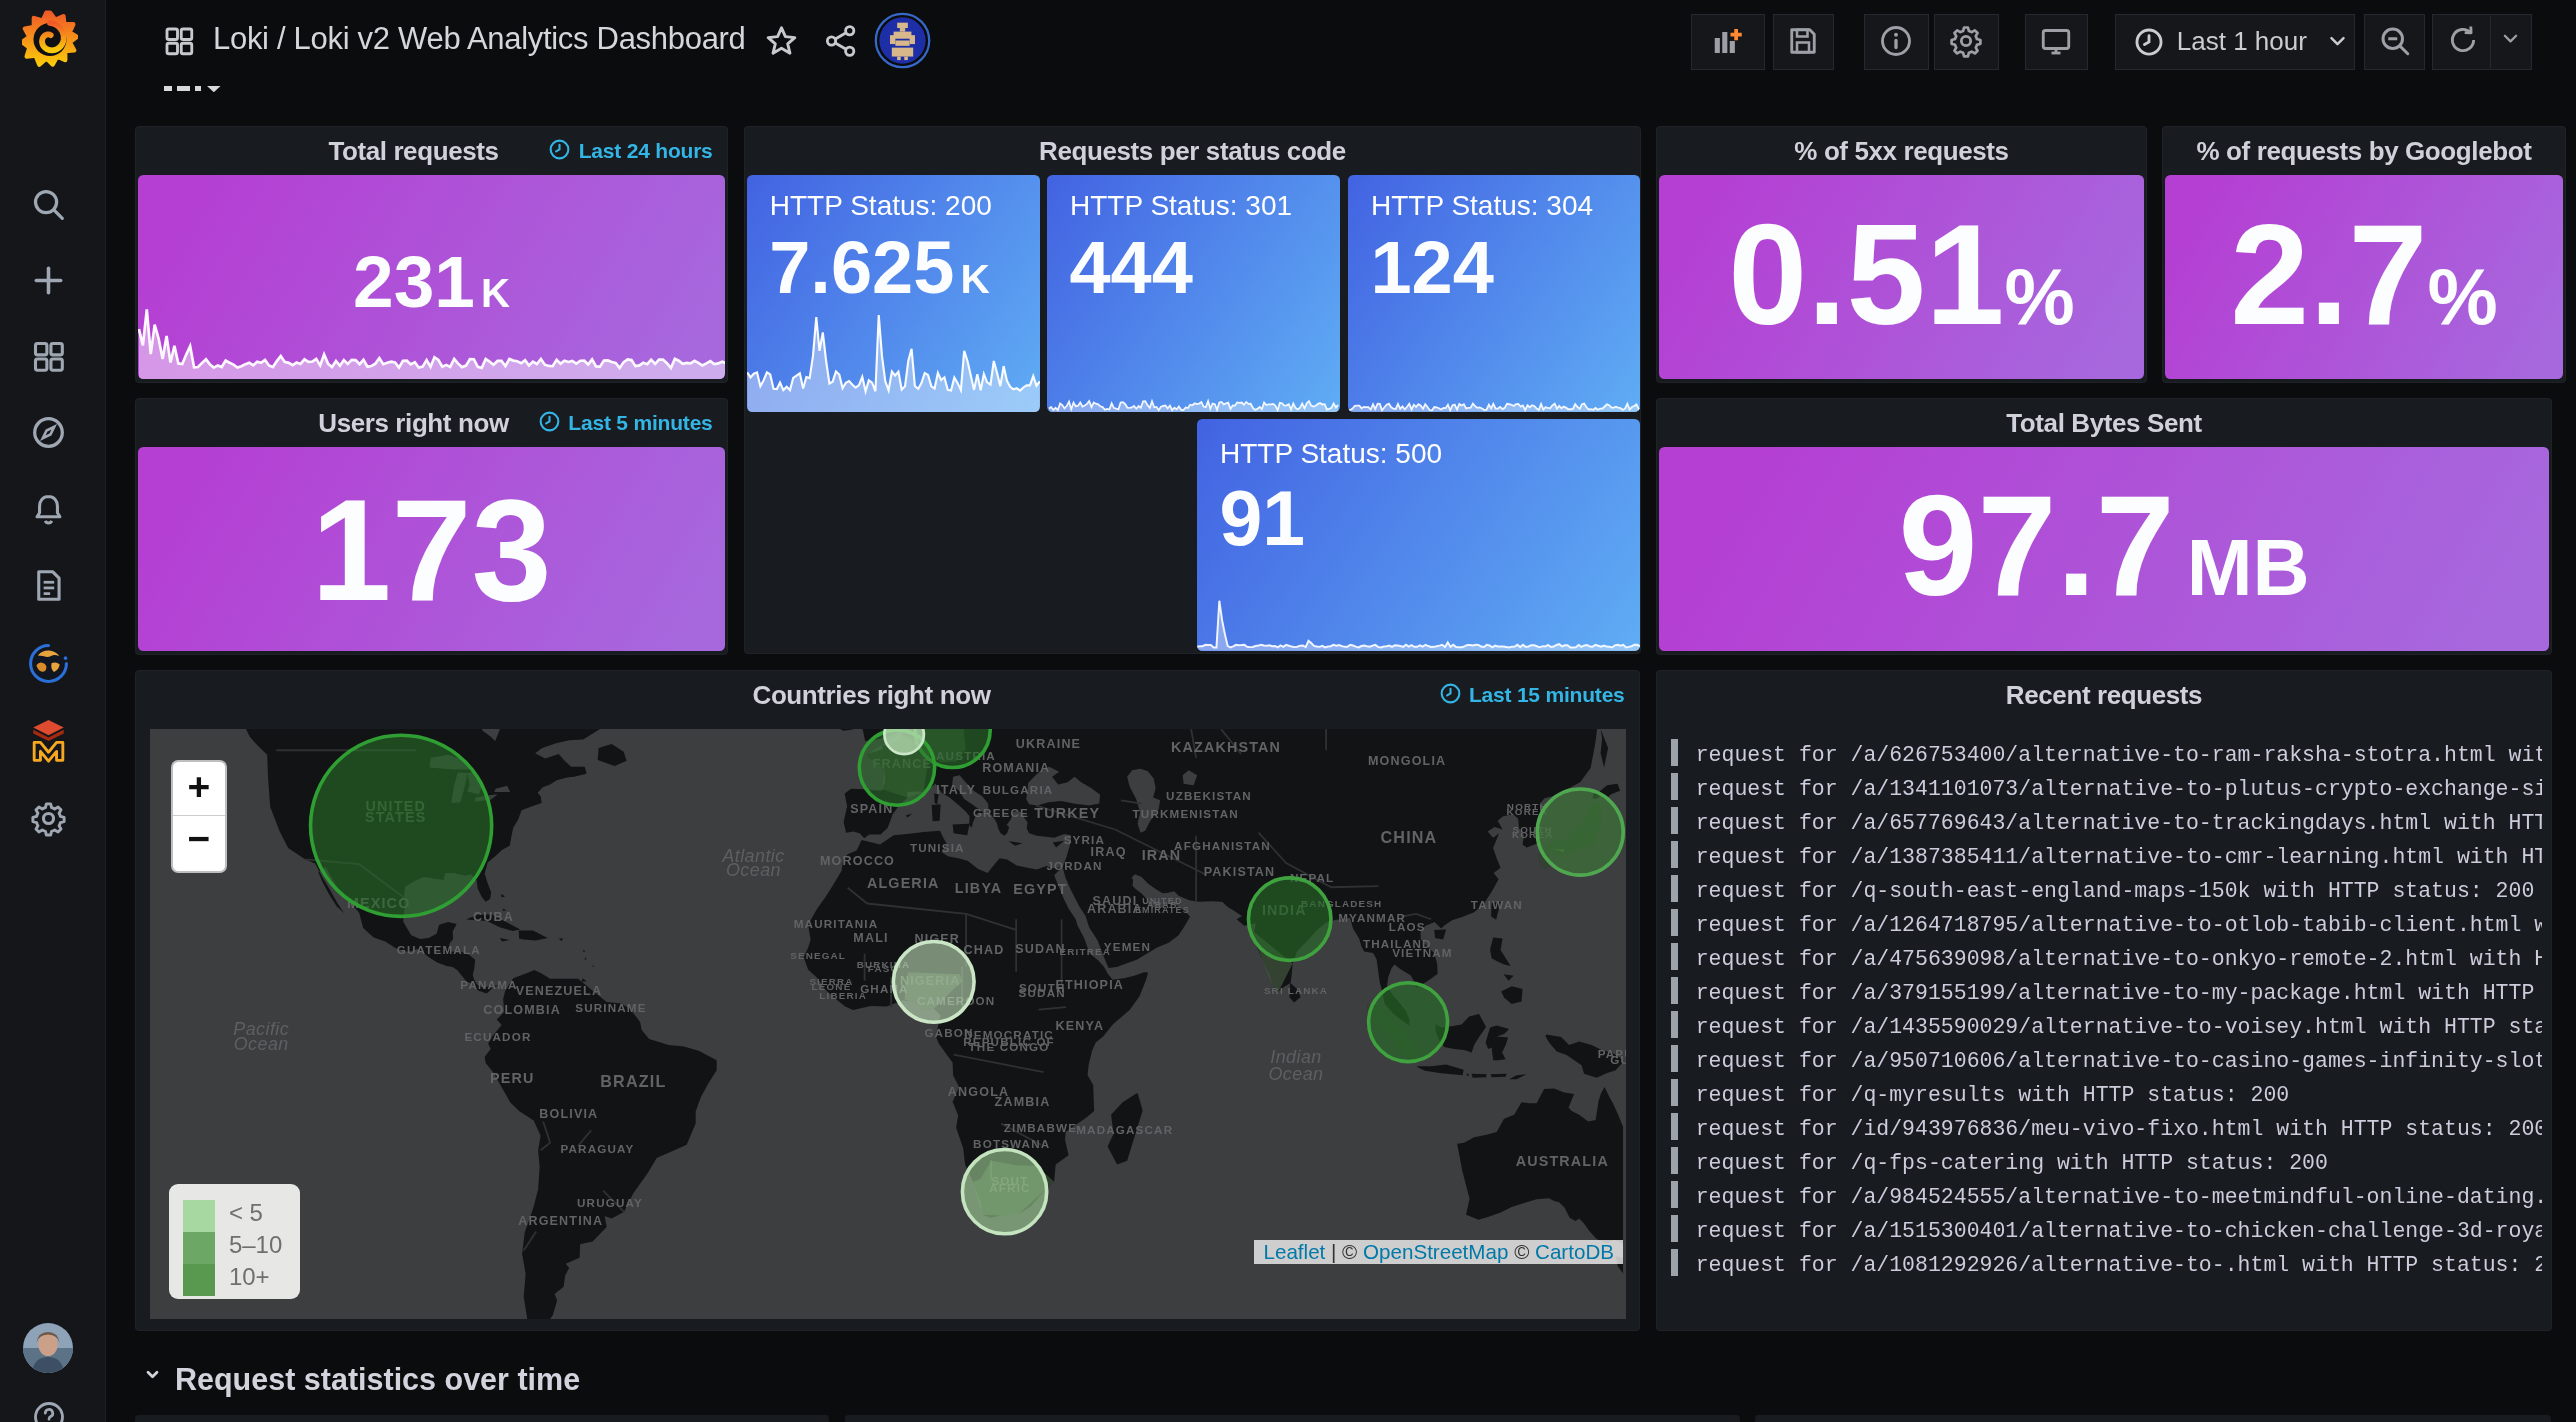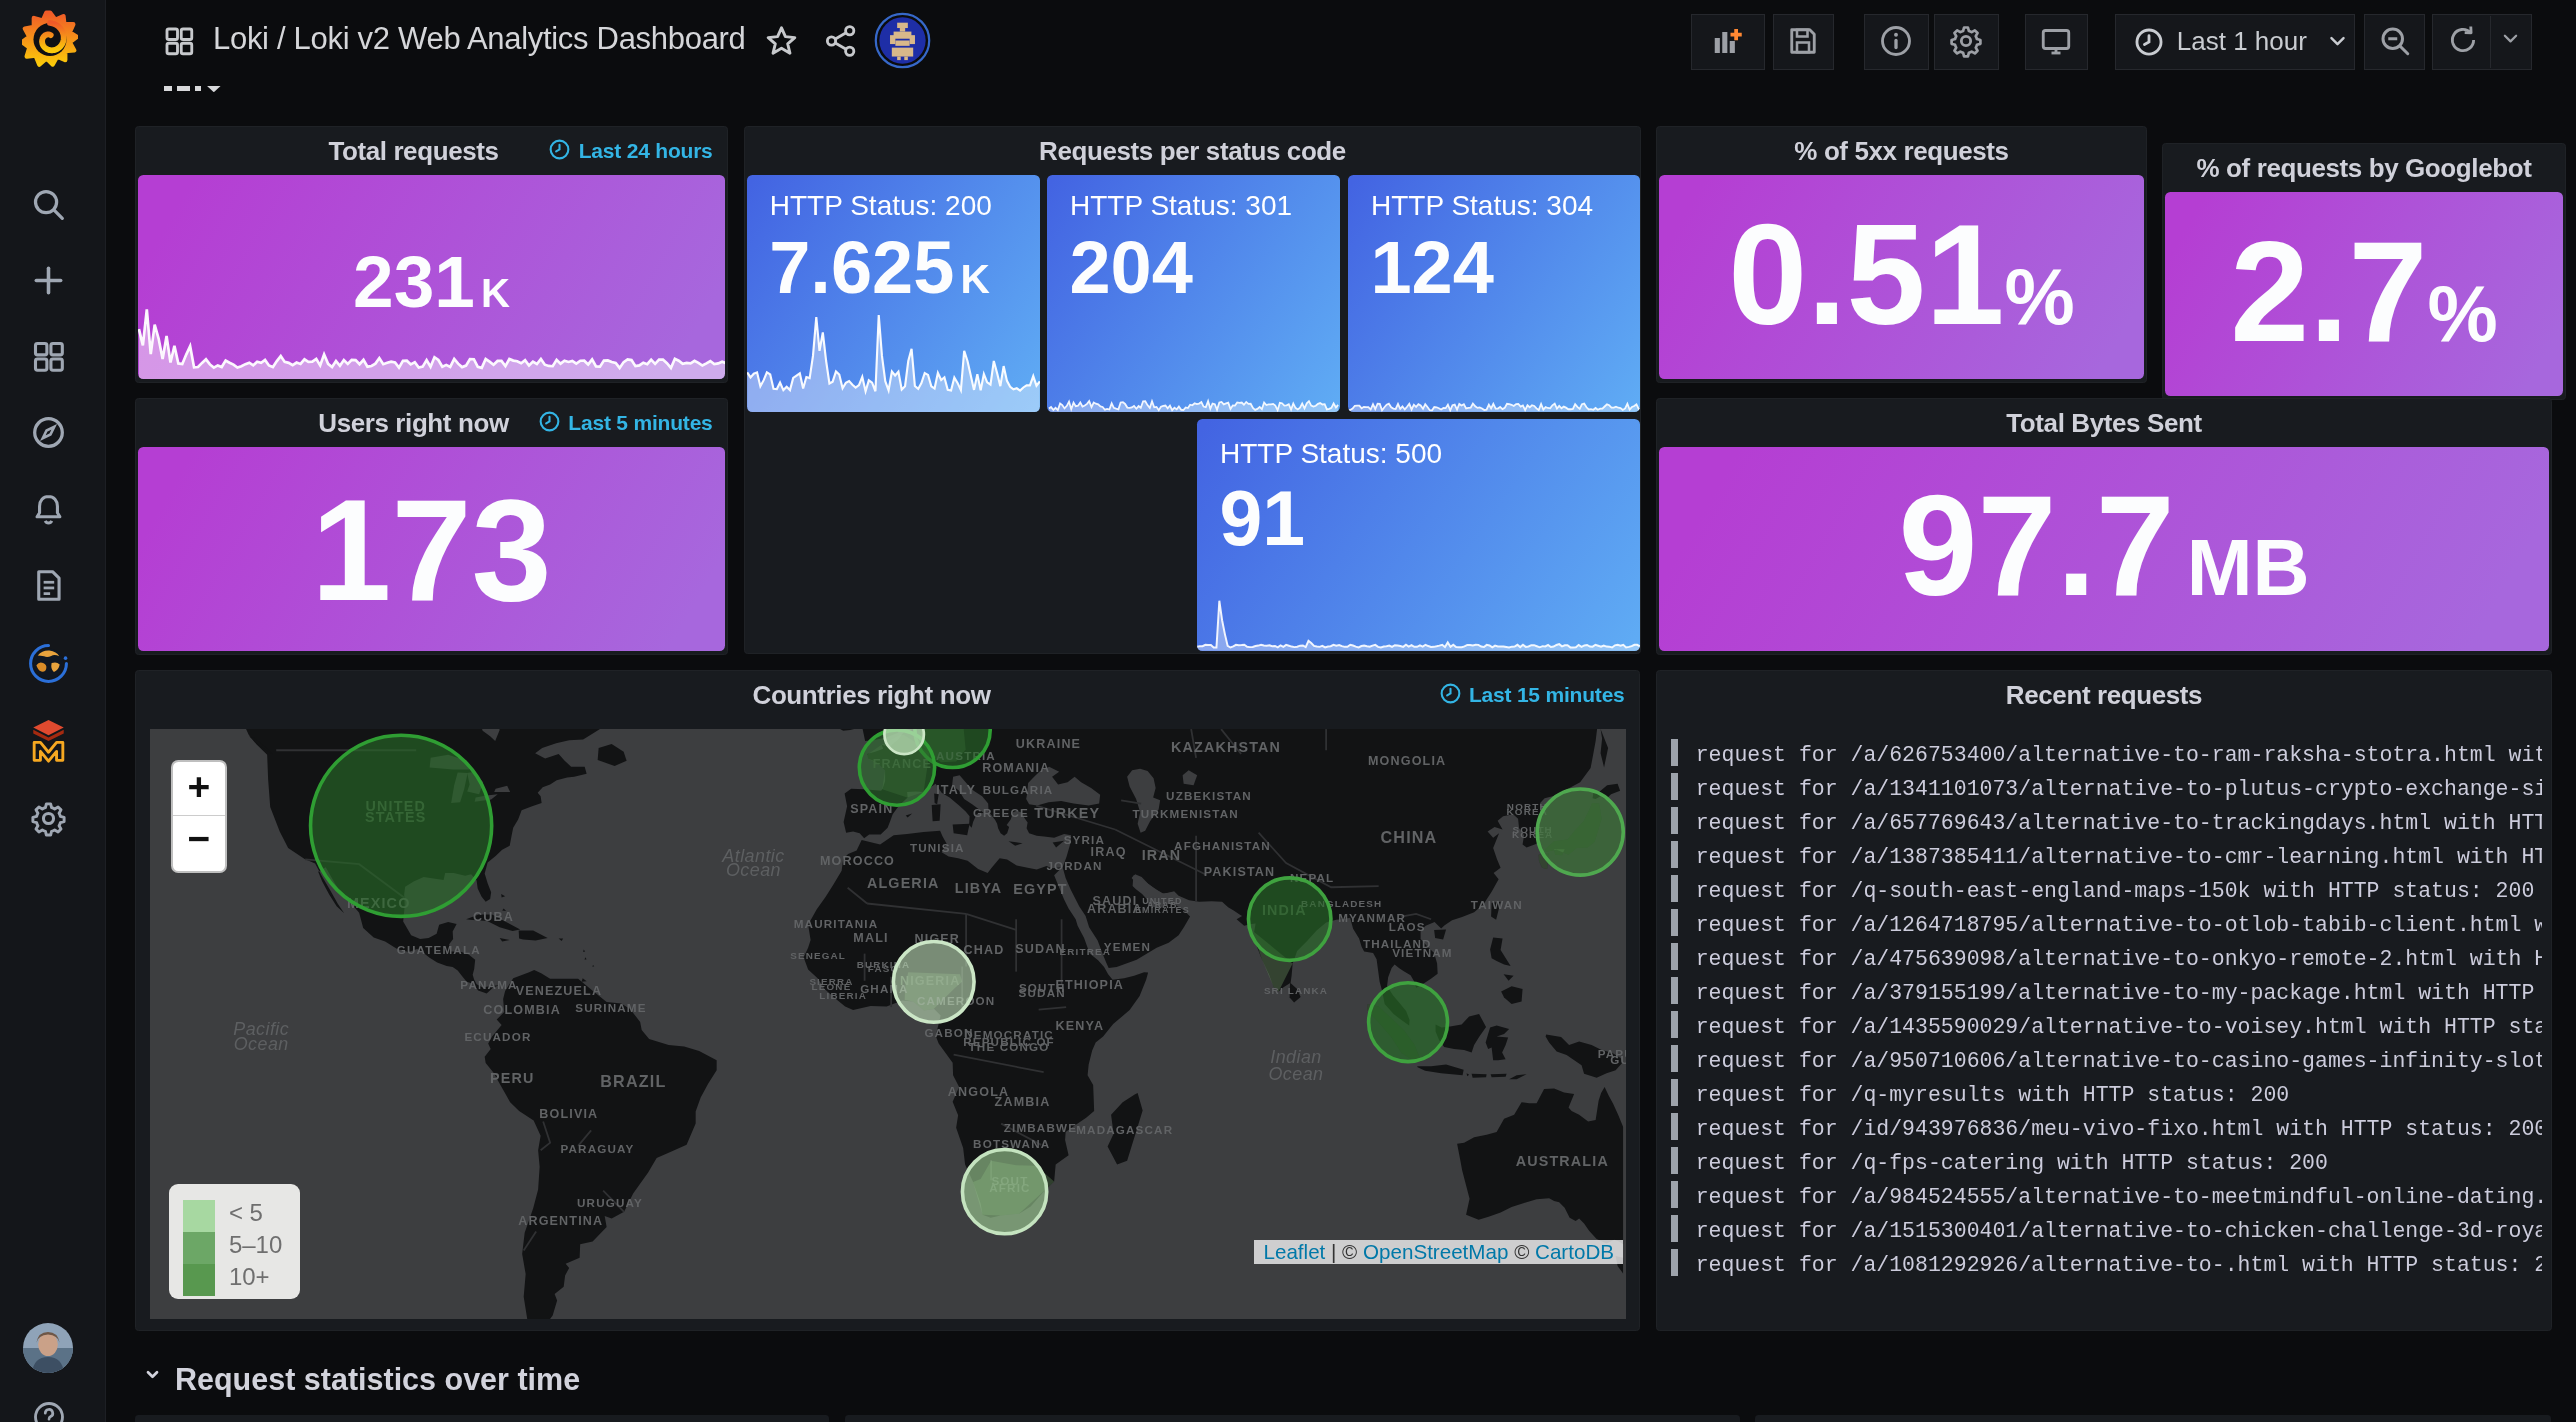--- a/index.html
+++ b/index.html
@@ -229,21 +229,21 @@
       </svg>
     <div class="slabel">HTTP Status: 200</div>
     <div class="sval" style="top:56px;font-size:74px">7.625 <span class="suf">K</span></div>
   </div>
   <div class="statbox blue" style="left:302px;top:48px;width:293px;height:237px">
     <svg width="293" height="23" viewBox="0 0 327 26" style="position:absolute;left:0;bottom:0;display:block">
         <polygon points="0,26 0.0,22.1 2.5,20.3 5.1,23.7 7.6,21.3 10.1,23.8 12.7,16.3 15.2,18.2 17.7,21.9 20.3,19.0 22.8,14.2 25.3,22.8 27.9,15.4 30.4,19.4 33.0,18.8 35.5,15.2 38.0,19.8 40.6,18.7 43.1,16.8 45.6,13.7 48.2,20.4 50.7,15.3 53.2,16.6 55.8,17.3 58.3,19.7 60.8,20.3 63.4,23.4 65.9,22.6 68.4,23.2 71.0,16.2 73.5,21.3 76.0,22.2 78.6,23.0 81.1,15.2 83.7,14.9 86.2,16.9 88.7,21.0 91.3,21.4 93.8,20.9 96.3,19.1 98.9,22.3 101.4,19.3 103.9,21.2 106.5,13.9 109.0,13.8 111.5,18.2 114.1,21.4 116.6,13.9 119.1,20.7 121.7,20.2 124.2,23.9 126.7,20.0 129.3,19.0 131.8,18.7 134.3,21.8 136.9,18.7 139.4,23.9 142.0,21.2 144.5,23.0 147.0,19.8 149.6,23.5 152.1,23.7 154.6,20.8 157.2,21.5 159.7,17.8 162.2,18.4 164.8,16.1 167.3,17.1 169.8,16.5 172.4,14.8 174.9,19.9 177.4,20.5 180.0,13.7 182.5,22.4 185.0,16.4 187.6,17.2 190.1,23.5 192.7,15.2 195.2,14.6 197.7,17.4 200.3,16.3 202.8,15.5 205.3,22.5 207.9,18.5 210.4,18.7 212.9,15.2 215.5,15.6 218.0,15.3 220.5,17.8 223.1,14.6 225.6,16.8 228.1,16.7 230.7,21.5 233.2,23.6 235.7,22.5 238.3,20.2 240.8,22.8 243.3,15.2 245.9,18.1 248.4,17.4 251.0,17.4 253.5,16.8 256.0,18.8 258.6,23.9 261.1,15.6 263.6,16.1 266.2,18.7 268.7,18.4 271.2,17.1 273.8,23.2 276.3,16.3 278.8,21.3 281.4,23.1 283.9,21.2 286.4,16.3 289.0,21.8 291.5,16.2 294.0,13.8 296.6,18.8 299.1,19.9 301.7,18.9 304.2,16.8 306.7,15.9 309.3,17.5 311.8,17.2 314.3,23.1 316.9,22.4 319.4,21.3 321.9,16.2 324.5,20.8 327.0,18.0 327,26" fill="rgba(255,255,255,0.35)"></polygon>
         <polyline points="0.0,22.1 2.5,20.3 5.1,23.7 7.6,21.3 10.1,23.8 12.7,16.3 15.2,18.2 17.7,21.9 20.3,19.0 22.8,14.2 25.3,22.8 27.9,15.4 30.4,19.4 33.0,18.8 35.5,15.2 38.0,19.8 40.6,18.7 43.1,16.8 45.6,13.7 48.2,20.4 50.7,15.3 53.2,16.6 55.8,17.3 58.3,19.7 60.8,20.3 63.4,23.4 65.9,22.6 68.4,23.2 71.0,16.2 73.5,21.3 76.0,22.2 78.6,23.0 81.1,15.2 83.7,14.9 86.2,16.9 88.7,21.0 91.3,21.4 93.8,20.9 96.3,19.1 98.9,22.3 101.4,19.3 103.9,21.2 106.5,13.9 109.0,13.8 111.5,18.2 114.1,21.4 116.6,13.9 119.1,20.7 121.7,20.2 124.2,23.9 126.7,20.0 129.3,19.0 131.8,18.7 134.3,21.8 136.9,18.7 139.4,23.9 142.0,21.2 144.5,23.0 147.0,19.8 149.6,23.5 152.1,23.7 154.6,20.8 157.2,21.5 159.7,17.8 162.2,18.4 164.8,16.1 167.3,17.1 169.8,16.5 172.4,14.8 174.9,19.9 177.4,20.5 180.0,13.7 182.5,22.4 185.0,16.4 187.6,17.2 190.1,23.5 192.7,15.2 195.2,14.6 197.7,17.4 200.3,16.3 202.8,15.5 205.3,22.5 207.9,18.5 210.4,18.7 212.9,15.2 215.5,15.6 218.0,15.3 220.5,17.8 223.1,14.6 225.6,16.8 228.1,16.7 230.7,21.5 233.2,23.6 235.7,22.5 238.3,20.2 240.8,22.8 243.3,15.2 245.9,18.1 248.4,17.4 251.0,17.4 253.5,16.8 256.0,18.8 258.6,23.9 261.1,15.6 263.6,16.1 266.2,18.7 268.7,18.4 271.2,17.1 273.8,23.2 276.3,16.3 278.8,21.3 281.4,23.1 283.9,21.2 286.4,16.3 289.0,21.8 291.5,16.2 294.0,13.8 296.6,18.8 299.1,19.9 301.7,18.9 304.2,16.8 306.7,15.9 309.3,17.5 311.8,17.2 314.3,23.1 316.9,22.4 319.4,21.3 321.9,16.2 324.5,20.8 327.0,18.0" fill="none" stroke="rgba(255,255,255,0.9)" stroke-width="2.0"></polyline>
       </svg>
     <div class="slabel">HTTP Status: 301</div>
-    <div class="sval" style="top:56px;font-size:74px">204</div>
+    <div class="sval" style="top:56px;font-size:74px">444</div>
   </div>
   <div class="statbox blue" style="left:603px;top:48px;width:292px;height:237px">
     <svg width="293" height="20" viewBox="0 0 327 22" style="position:absolute;left:0;bottom:0;display:block">
         <polygon points="0,22 0.0,20.3 2.5,19.9 5.1,18.3 7.6,15.2 10.1,15.0 12.7,15.1 15.2,18.1 17.7,16.4 20.3,16.8 22.8,16.8 25.3,19.4 27.9,13.5 30.4,18.8 33.0,12.8 35.5,13.1 38.0,20.2 40.6,16.8 43.1,14.0 45.6,12.9 48.2,16.9 50.7,18.3 53.2,18.7 55.8,13.1 58.3,18.7 60.8,15.9 63.4,19.3 65.9,16.3 68.4,13.0 71.0,19.3 73.5,14.0 76.0,16.4 78.6,13.5 81.1,14.9 83.7,18.6 86.2,13.4 88.7,16.6 91.3,20.2 93.8,20.3 96.3,16.6 98.9,16.9 101.4,18.0 103.9,19.3 106.5,17.7 109.0,17.9 111.5,13.9 114.1,20.3 116.6,14.6 119.1,13.9 121.7,19.4 124.2,13.2 126.7,14.9 129.3,13.4 131.8,18.1 134.3,17.5 136.9,17.3 139.4,12.7 142.0,15.8 144.5,17.6 147.0,17.1 149.6,18.2 152.1,20.0 154.6,19.6 157.2,13.9 159.7,18.2 162.2,13.1 164.8,18.4 167.3,18.3 169.8,16.4 172.4,18.9 174.9,17.5 177.4,13.0 180.0,13.5 182.5,14.1 185.0,15.5 187.6,13.3 190.1,13.1 192.7,16.1 195.2,14.8 197.7,20.0 200.3,14.7 202.8,16.9 205.3,14.6 207.9,15.4 210.4,18.1 212.9,20.0 215.5,13.2 218.0,19.4 220.5,16.7 223.1,17.7 225.6,18.1 228.1,14.7 230.7,12.8 233.2,18.3 235.7,15.3 238.3,18.0 240.8,16.1 243.3,17.3 245.9,19.1 248.4,19.1 251.0,18.7 253.5,13.4 256.0,16.5 258.6,18.7 261.1,13.4 263.6,12.7 266.2,16.9 268.7,19.3 271.2,18.9 273.8,19.7 276.3,17.7 278.8,19.6 281.4,18.5 283.9,18.4 286.4,16.0 289.0,13.5 291.5,14.6 294.0,17.2 296.6,17.2 299.1,16.3 301.7,17.4 304.2,17.7 306.7,19.9 309.3,18.2 311.8,12.9 314.3,19.4 316.9,16.5 319.4,15.5 321.9,13.7 324.5,18.7 327.0,18.3 327,22" fill="rgba(255,255,255,0.35)"></polygon>
         <polyline points="0.0,20.3 2.5,19.9 5.1,18.3 7.6,15.2 10.1,15.0 12.7,15.1 15.2,18.1 17.7,16.4 20.3,16.8 22.8,16.8 25.3,19.4 27.9,13.5 30.4,18.8 33.0,12.8 35.5,13.1 38.0,20.2 40.6,16.8 43.1,14.0 45.6,12.9 48.2,16.9 50.7,18.3 53.2,18.7 55.8,13.1 58.3,18.7 60.8,15.9 63.4,19.3 65.9,16.3 68.4,13.0 71.0,19.3 73.5,14.0 76.0,16.4 78.6,13.5 81.1,14.9 83.7,18.6 86.2,13.4 88.7,16.6 91.3,20.2 93.8,20.3 96.3,16.6 98.9,16.9 101.4,18.0 103.9,19.3 106.5,17.7 109.0,17.9 111.5,13.9 114.1,20.3 116.6,14.6 119.1,13.9 121.7,19.4 124.2,13.2 126.7,14.9 129.3,13.4 131.8,18.1 134.3,17.5 136.9,17.3 139.4,12.7 142.0,15.8 144.5,17.6 147.0,17.1 149.6,18.2 152.1,20.0 154.6,19.6 157.2,13.9 159.7,18.2 162.2,13.1 164.8,18.4 167.3,18.3 169.8,16.4 172.4,18.9 174.9,17.5 177.4,13.0 180.0,13.5 182.5,14.1 185.0,15.5 187.6,13.3 190.1,13.1 192.7,16.1 195.2,14.8 197.7,20.0 200.3,14.7 202.8,16.9 205.3,14.6 207.9,15.4 210.4,18.1 212.9,20.0 215.5,13.2 218.0,19.4 220.5,16.7 223.1,17.7 225.6,18.1 228.1,14.7 230.7,12.8 233.2,18.3 235.7,15.3 238.3,18.0 240.8,16.1 243.3,17.3 245.9,19.1 248.4,19.1 251.0,18.7 253.5,13.4 256.0,16.5 258.6,18.7 261.1,13.4 263.6,12.7 266.2,16.9 268.7,19.3 271.2,18.9 273.8,19.7 276.3,17.7 278.8,19.6 281.4,18.5 283.9,18.4 286.4,16.0 289.0,13.5 291.5,14.6 294.0,17.2 296.6,17.2 299.1,16.3 301.7,17.4 304.2,17.7 306.7,19.9 309.3,18.2 311.8,12.9 314.3,19.4 316.9,16.5 319.4,15.5 321.9,13.7 324.5,18.7 327.0,18.3" fill="none" stroke="rgba(255,255,255,0.9)" stroke-width="2.0"></polyline>
       </svg>
     <div class="slabel">HTTP Status: 304</div>
     <div class="sval" style="top:56px;font-size:74px">124</div>
   </div>
   <div class="statbox blue" style="left:452px;top:292px;width:443px;height:232px">
@@ -256,21 +256,21 @@
   </div>
 </div>
 
 <div class="panel" style="left:1656px;top:126px;width:491px;height:257px">
   <div class="ptitle">% of 5xx requests</div>
   <div class="statbox purple" style="left:1.8px;top:48px;right:1.8px;bottom:2.7px">
     <div class="bigval" style="top:29px;font-size:142px">0.51<span style="font-size:79px">%</span></div>
   </div>
 </div>
 
-<div class="panel" style="left:2162px;top:143px;width:404px;height:257px">
+<div class="panel" style="left:2162px;top:126px;width:404px;height:257px">
   <div class="ptitle">% of requests by Googlebot</div>
   <div class="statbox purple" style="left:1.8px;top:48px;right:1.8px;bottom:2.7px">
     <div class="bigval" style="top:29px;font-size:142px">2.7<span style="font-size:79px">%</span></div>
   </div>
 </div>
 
 <div class="panel" style="left:135px;top:398px;width:593px;height:257px">
   <div class="ptitle" style="left:0;right:36px">Users right now</div>
   <div class="tinfo"><svg width="25" height="25" viewBox="0 0 24 24" style="">
         <circle cx="12" cy="12" r="8.5" fill="none" stroke="#33b5e5" stroke-width="2"></circle>

